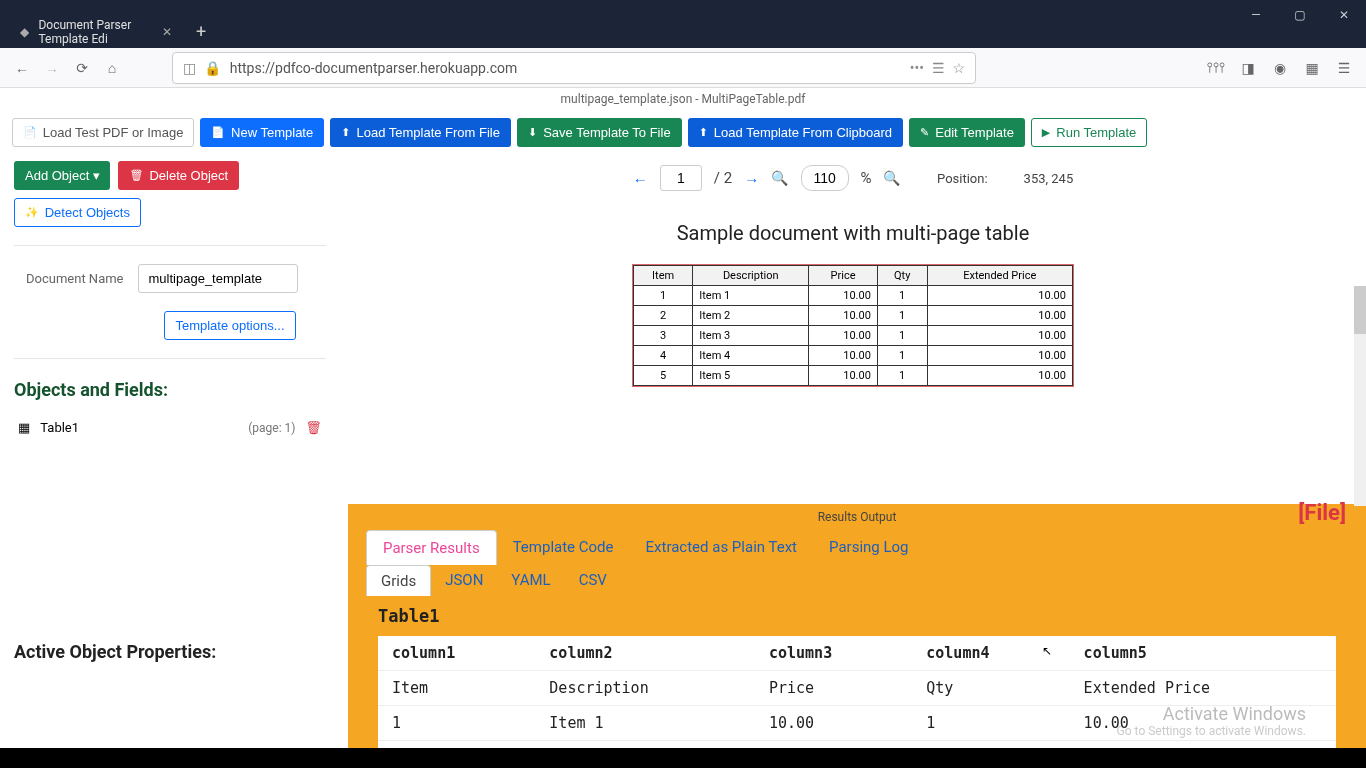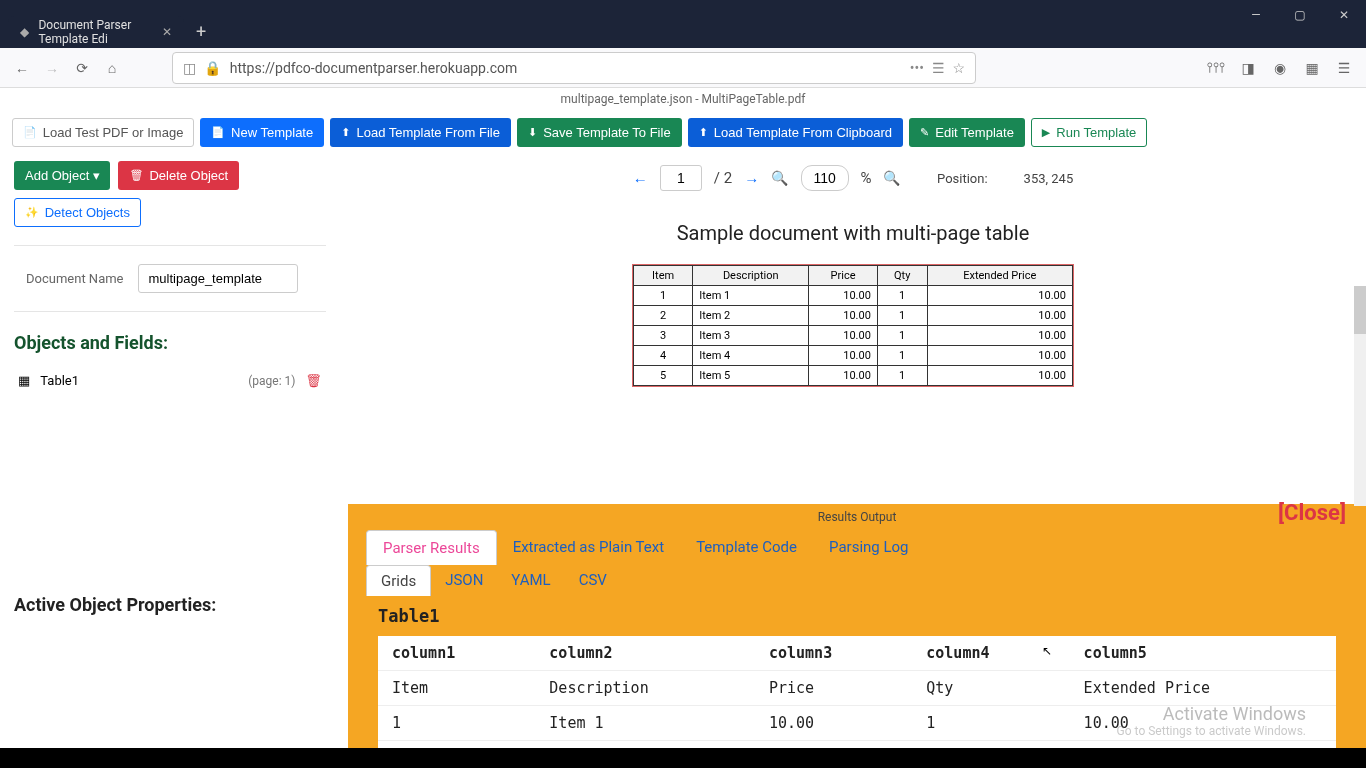--- a/index.html
+++ b/index.html
@@ -174,20 +174,25 @@
         <button class="btn btn-blue-out">
             <span class="ic">✨</span>
             <span>Detect Objects</span>
           </button>
       </div>
       <div class="divider"></div>
       <div class="tname-row">
         <span class="tname-label">Document Name</span>
         <input class="tname-input" value="multipage_template" style="">
       </div>
+      <div class="topts-row">
+        <button class="btn btn-blue-out">
+            <span>Template options...</span>
+          </button>
+      </div>
       <div class="divider"></div>
       <div class="objects-hdr">Objects and Fields:</div>
       <div class="obj-item">
         <span class="obj-grid-ic">▦</span>
         <span>Table1</span>
         <span class="obj-page">(page: 1)</span>
         <span class="obj-del">🗑</span>
       </div>
       <div class="active-props">Active Object Properties:</div>
     </div>
@@ -255,26 +260,26 @@
               </tr>
             </tbody>
         </table>
       </div>
     </div>
   </div>
 
   <div class="results-panel">
     <div class="results-hdr">
       <span>Results Output</span>
-      <span class="close-btn">[Close]</span>
+      <span class="close-btn">[File]</span>
     </div>
     <div class="tabs1">
       <div class="tab1 active">Parser Results</div>
+      <div class="tab1">Template Code</div>
       <div class="tab1">Extracted as Plain Text</div>
-      <div class="tab1">Template Code</div>
       <div class="tab1">Parsing Log</div>
     </div>
     <div class="tabs2">
       <div class="tab2 active">Grids</div>
       <div class="tab2">JSON</div>
       <div class="tab2">YAML</div>
       <div class="tab2">CSV</div>
     </div>
     <div class="results-body">
       <div class="rtable-name">Table1</div>

